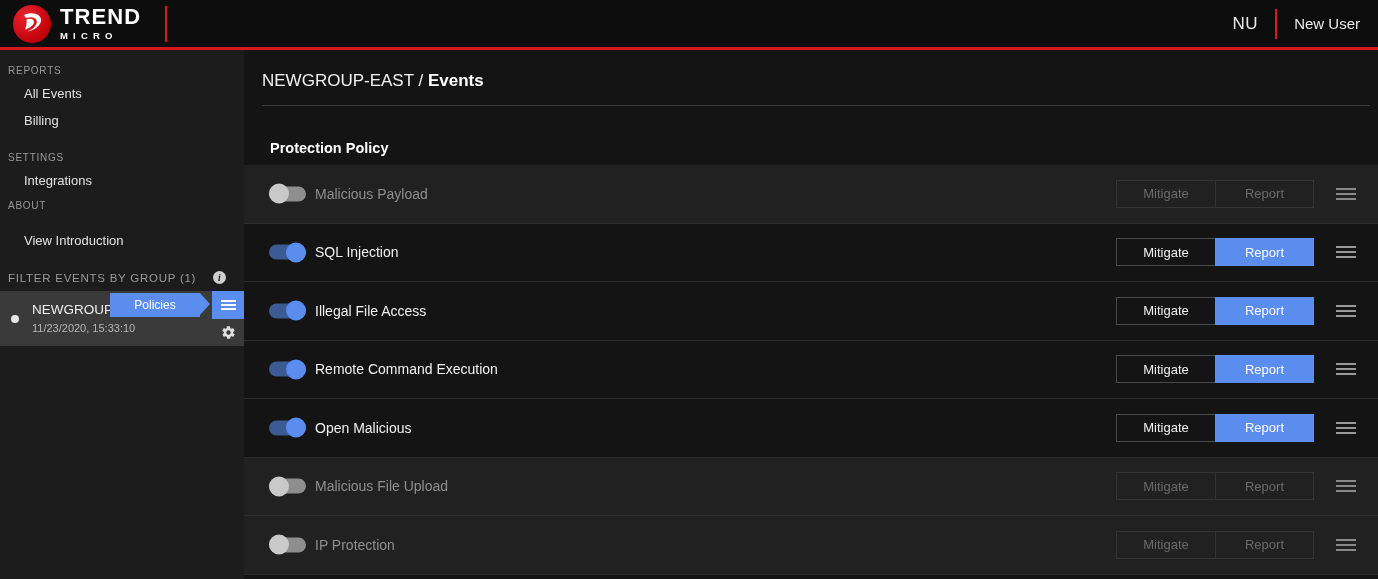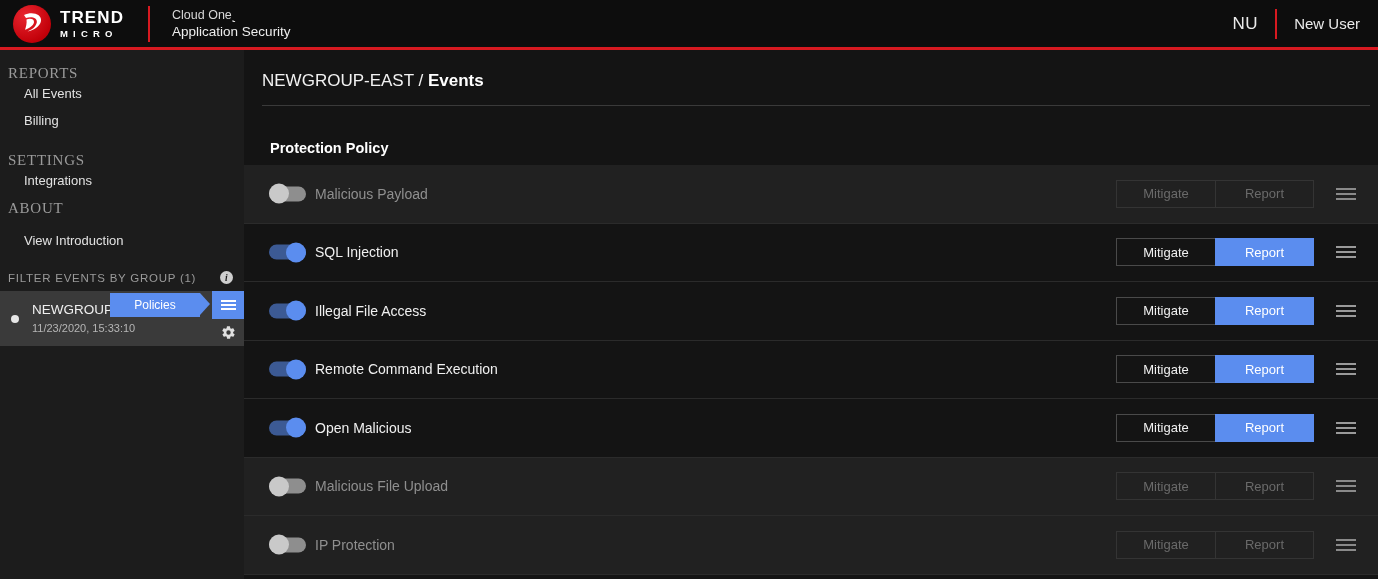--- a/index.html
+++ b/index.html
@@ -27,21 +27,21 @@
     position: absolute; inset: 0;
     border-radius: 50%;
     background: #d9000d;
     background: radial-gradient(circle at 32% 28%, #e8252f 0%, #c20009 72%, #9d0006 100%);
   }
   .logo-swoosh {
     position: absolute; left: 0; top: 0; width: 38px; height: 38px;
   }
   .logo-type { margin-left: 9px; line-height: 1; }
   .logo-trend {
-    color: #ffffff; font-size: 17px; font-weight: bold;
+    color: #ffffff; font-size: 22px; font-weight: bold;
     letter-spacing: 1.1px; font-family: "Liberation Sans", sans-serif;
   }
   .logo-micro {
     color: #ffffff; font-size: 9.5px; font-weight: bold;
     letter-spacing: 5.2px; margin-top: 3px;
   }
   .head-div {
     width: 2px; height: 36px; background: #d71920; margin: 0 22px 0 24px;
   }
   .product { line-height: 1.28; }
@@ -54,40 +54,39 @@
   .head-div2 { width: 2px; height: 30px; background: #d71920; margin: 0 17px; }
   .username { color: #eaeaea; font-size: 15px; }
 
   
   .sidebar {
     position: absolute; top: 50px; left: 0;
     width: 244px; height: 529px;
     background: #1c1c1c;
   }
   .nav-section {
-    color: #9a9a9a; font-size: 15px; letter-spacing: .75px;
+    color: #9a9a9a; font-size: 10px; letter-spacing: .75px;
     padding: 0 0 0 8px;
-    font-family: Liberation Serif, serif;
   }
   .nav-sec-reports   { position: absolute; top: 15px; }
   .nav-sec-settings  { position: absolute; top: 102px; }
   .nav-sec-about     { position: absolute; top: 150px; }
   .nav-item {
     position: absolute; left: 24px;
     color: #e2e2e2; font-size: 13px;
   }
   .nav-all-events   { top: 36px; }
   .nav-billing      { top: 63px; }
   .nav-integrations { top: 123px; }
   .nav-intro        { top: 183px; }
 
   .filter-label {
     position: absolute; top: 221px; left: 8px;
     color: #9a9a9a; font-size: 11.5px; letter-spacing: .75px;
-    display: flex; align-items: center; gap: 24px;
+    display: flex; align-items: center; gap: 17px;
   }
   .info-icon {
     width: 13px; height: 13px; border-radius: 50%;
     background: #cfcfcf; color: #1c1c1c;
     font-size: 9.5px; font-weight: bold; font-style: italic;
     display: flex; align-items: center; justify-content: center;
     font-family: "Liberation Serif", serif;
   }
 
   
@@ -236,24 +235,20 @@
       </svg>
     </div>
     <div class="logo-type">
       <div class="logo-trend">TREND</div>
       <div class="logo-micro">MICRO</div>
     </div>
   </div>
 
   <div class="head-div"></div>
 
-  <div class="product">
-    <div class="product-line1">Cloud One˻</div>
-    <div class="product-line2">Application Security</div>
-  </div>
 
   <div class="header-right">
     <div class="initials">NU</div>
     <div class="head-div2"></div>
     <div class="username">New User</div>
   </div>
 </div>
 
 <div class="sidebar">
   <div class="nav-section nav-sec-reports">REPORTS</div>

